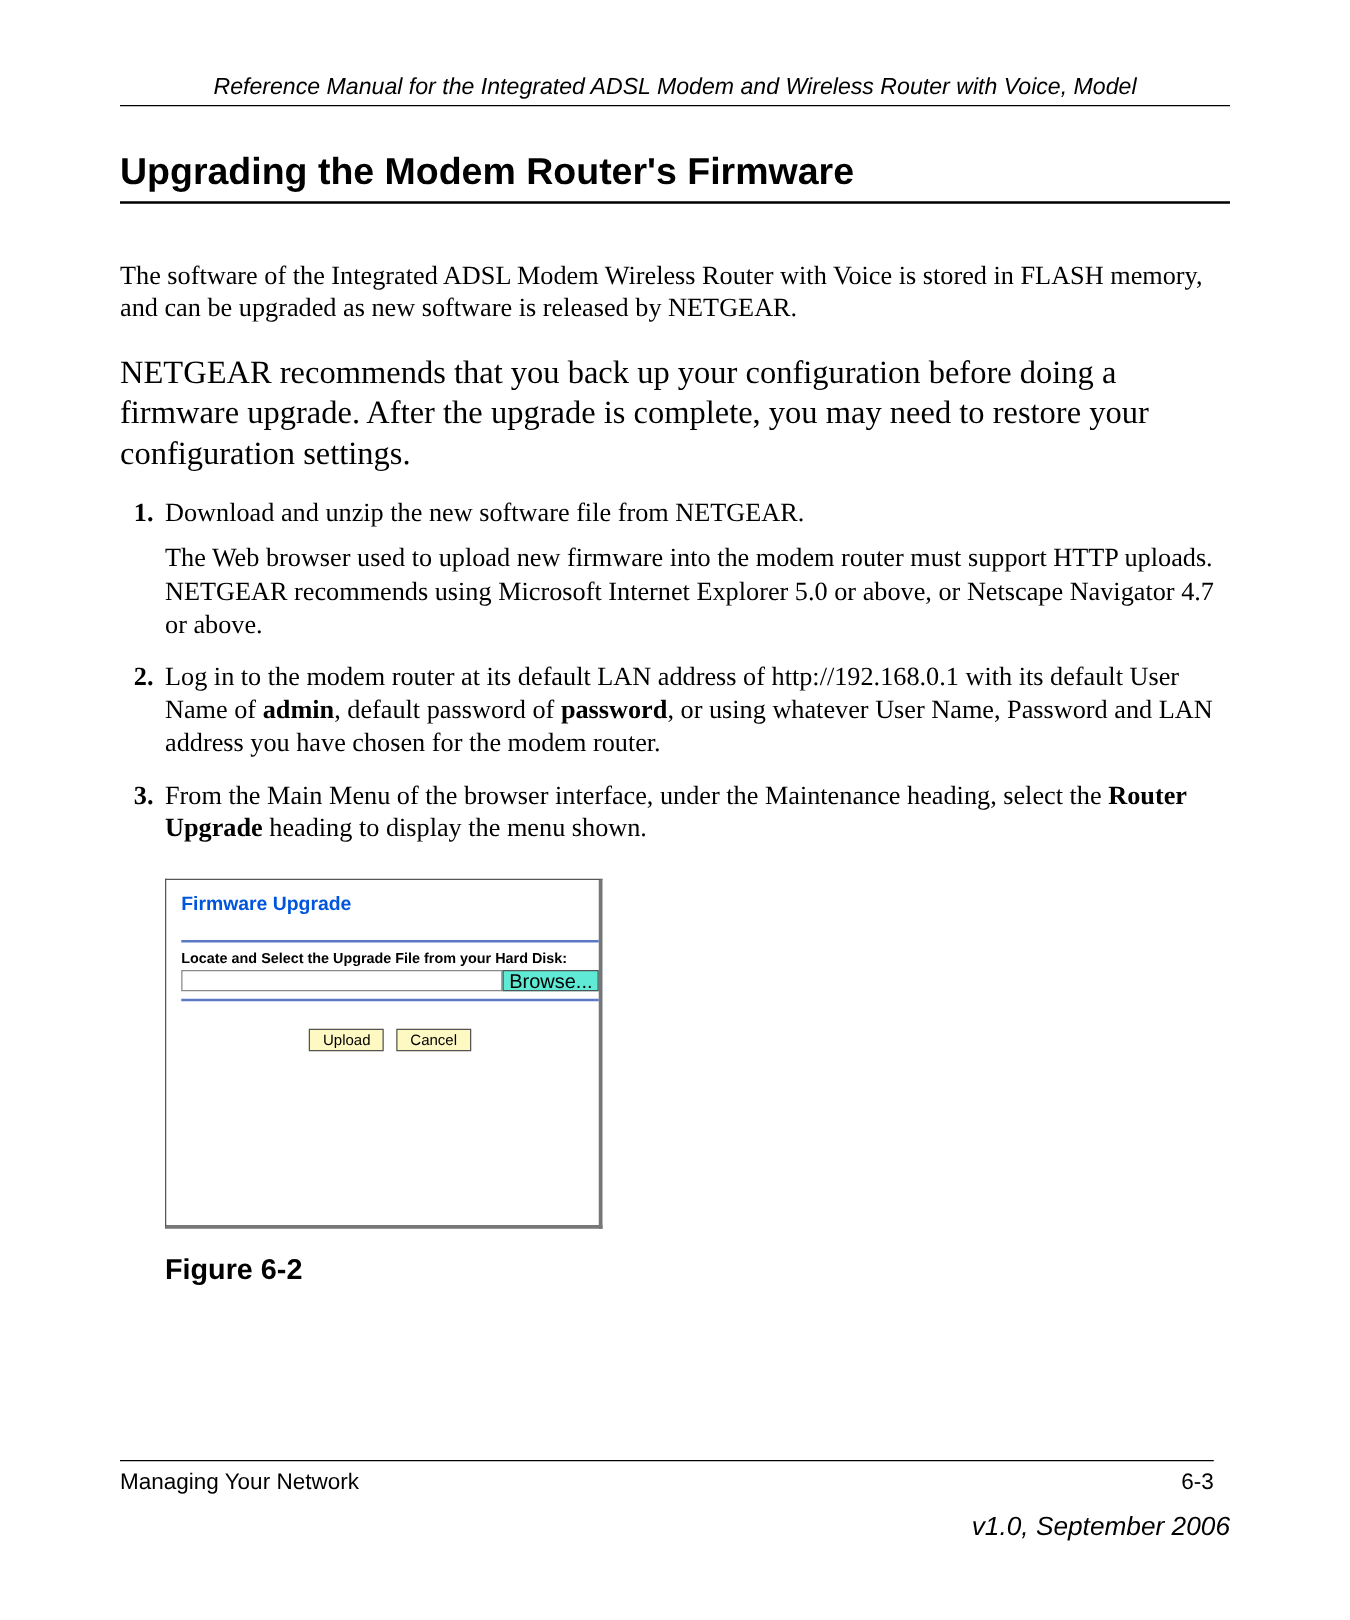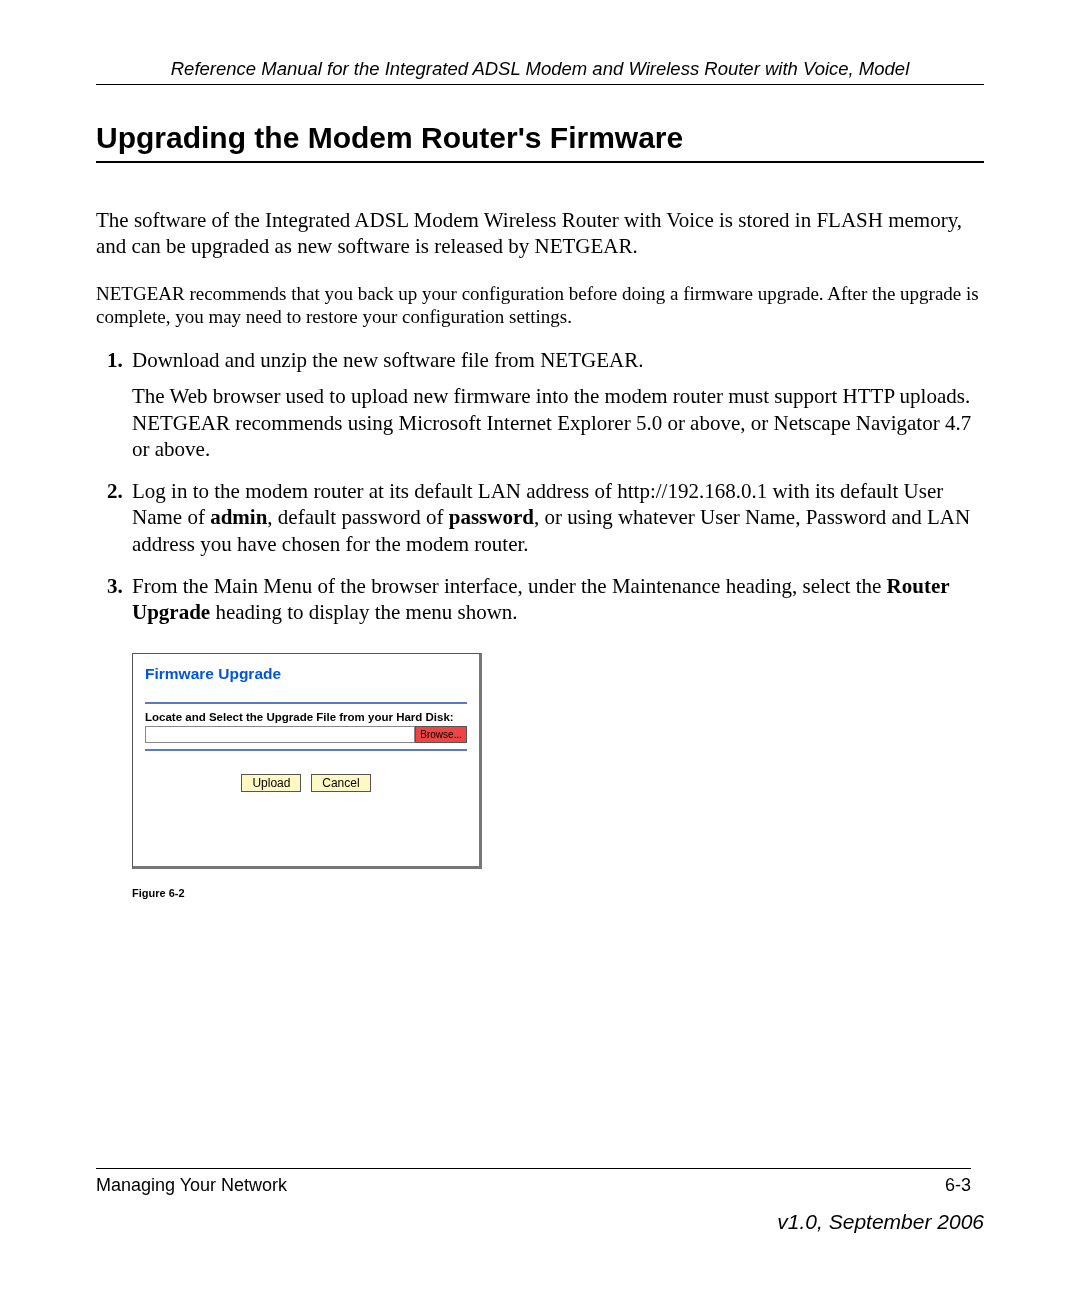--- a/index.html
+++ b/index.html
@@ -45,21 +45,21 @@
     line-height: 1.25;
     margin: 0 0 22px 0;
   }
   h2.subsection {
     font-family: Arial, Helvetica, sans-serif;
     font-weight: bold;
     font-size: 25px;
     margin: 32px 0 18px 0;
   }
   .intro-after-h2 {
-    font-size: 19px;
+    font-size: 26px;
     line-height: 1.25;
     margin: 0 0 18px 0;
   }
   ol.steps {
     margin: 0;
     padding: 0 0 0 32px;
     font-size: 21px;
   }
   ol.steps > li {
     margin-bottom: 16px;
@@ -72,27 +72,27 @@
   ol.steps p {
     margin: 10px 0 0 0;
   }
   .bold { font-weight: bold; }
 
   
   .fw-panel {
     margin-top: 28px;
     margin-left: 0;
     width: 350px;
-    height: 216px;
+    height: 280px;
     border: 1px solid #555;
     border-right: 3px solid #777;
     border-bottom: 3px solid #777;
     background: #fff;
     font-family: Arial, Helvetica, sans-serif;
-    padding: 10px 12px 12px 12px;
+    padding: 10px 0 12px 12px;
     box-sizing: border-box;
   }
   .fw-title {
     color: #0055dd;
     font-weight: bold;
     font-size: 15.5px;
   }
   .fw-divider {
     margin-top: 18px;
     border-top: 2px solid #5b79c4;
@@ -112,22 +112,22 @@
     flex: 1;
     height: 17px;
     border: 1px solid #888;
     background: #fff;
     font-size: 12px;
     padding: 0 2px;
     box-sizing: border-box;
   }
   .fw-browse {
     height: 17px;
-    font-size: 10px;
-    background: #ef4444;
+    font-size: 16px;
+    background: #5eead4;
     border: 1px solid #555;
     margin-left: 0;
     padding: 0 4px;
     box-sizing: border-box;
     font-family: Arial, Helvetica, sans-serif;
   }
   .fw-divider2 {
     border-top: 2px solid #5b79c4;
     margin: 6px 0 16px 0;
   }
@@ -138,21 +138,21 @@
     font-size: 12px;
     background: #fef9c3;
     border: 1px solid #555;
     padding: 1px 10px;
     margin: 0 2px;
     font-family: Arial, Helvetica, sans-serif;
   }
   .figure-caption {
     font-family: Arial, Helvetica, sans-serif;
     font-weight: bold;
-    font-size: 11px;
+    font-size: 23px;
     margin-top: 18px;
   }
 
   
   .footer {
     position: absolute;
     left: 96px;
     right: 109px;
     bottom: 100px;
   }

